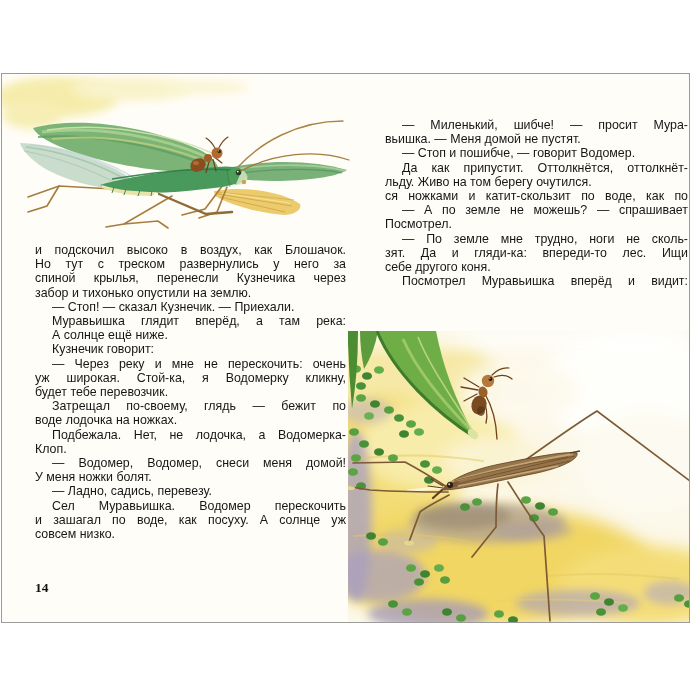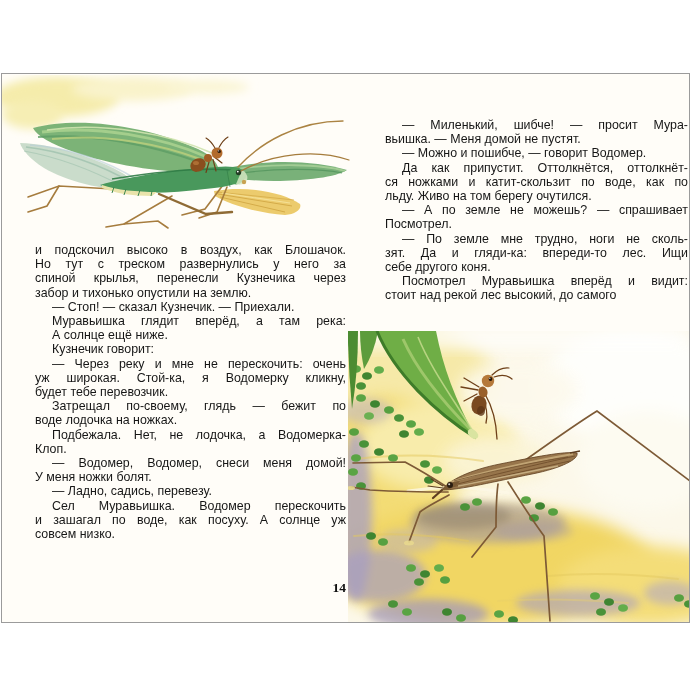--- a/index.html
+++ b/index.html
@@ -3,21 +3,21 @@
 <meta charset="utf-8">
 <style>
   html,body{margin:0;padding:0;width:700px;height:700px;background:#ffffff;overflow:hidden;}
   body{position:relative;font-family:"Liberation Sans",sans-serif;}
   .book{position:absolute;left:1px;top:73px;width:687px;height:548px;border:1px solid #9b9b9b;background:#fffdf8;}
   .illus{position:absolute;overflow:hidden;}
   .textcol{position:absolute;font-family:"Liberation Sans",sans-serif;font-size:12.4px;line-height:14.2px;color:#161616;letter-spacing:0;}
   .line{text-align:justify;text-align-last:justify;}
   .line.last{text-align-last:left;}
   .line.ind{text-indent:17px;}
-  .pagenum{position:absolute;left:35px;top:580px;width:311px;text-align:right;
+  .pagenum{position:absolute;left:35px;top:580px;width:311px;text-align:left;
            font-family:"Liberation Serif",serif;font-weight:bold;font-size:13.5px;color:#111;}
 </style>
 </head>
 <body>
 
 <div class="book"></div>
 
 <svg class="illus" style="left:2px;top:75px;" width="348" height="160" viewBox="0 0 348 160">
   <defs>
     <filter id="gb" x="-60%" y="-60%" width="220%" height="220%">
@@ -162,39 +162,38 @@
   </div>
 
 <div class="pagenum">14</div>
 
 <div class="textcol" style="left:385px;top:118px;width:303px;">
     <div>
       <div class="line ind">— Миленький, шибче! — просит Мура-</div>
       <div class="line last">вьишка. — Меня домой не пустят.</div>
     </div>
     <div>
-      <div class="line last ind">— Можно и пошибче, — говорит Водомер.</div>
+      <div class="line last ind">— Стоп и пошибче, — говорит Водомер.</div>
     </div>
     <div>
       <div class="line ind">Да как припустит. Оттолкнётся, оттолкнёт-</div>
+      <div class="line last">льду. Живо на том берегу очутился.</div>
       <div class="line">ся ножками и катит-скользит по воде, как по</div>
-      <div class="line last">льду. Живо на том берегу очутился.</div>
     </div>
     <div>
       <div class="line ind">— А по земле не можешь? — спрашивает</div>
       <div class="line last">Посмотрел.</div>
     </div>
     <div>
       <div class="line ind">— По земле мне трудно, ноги не сколь-</div>
       <div class="line">зят. Да и гляди-ка: впереди-то лес. Ищи</div>
       <div class="line last">себе другого коня.</div>
     </div>
     <div>
       <div class="line ind">Посмотрел Муравьишка вперёд и видит:</div>
-      <div class="line last">стоит над рекой лес высокий, до самого</div>
     </div>
   </div>
 
 <svg class="illus" style="left:348px;top:331px;" width="341" height="291" viewBox="0 0 341 291">
   <defs>
     <filter id="f8" x="-60%" y="-60%" width="220%" height="220%">
         <feGaussianBlur stdDeviation="8"></feGaussianBlur>
       </filter>
     <filter id="f4" x="-60%" y="-60%" width="220%" height="220%">
         <feGaussianBlur stdDeviation="4"></feGaussianBlur>

